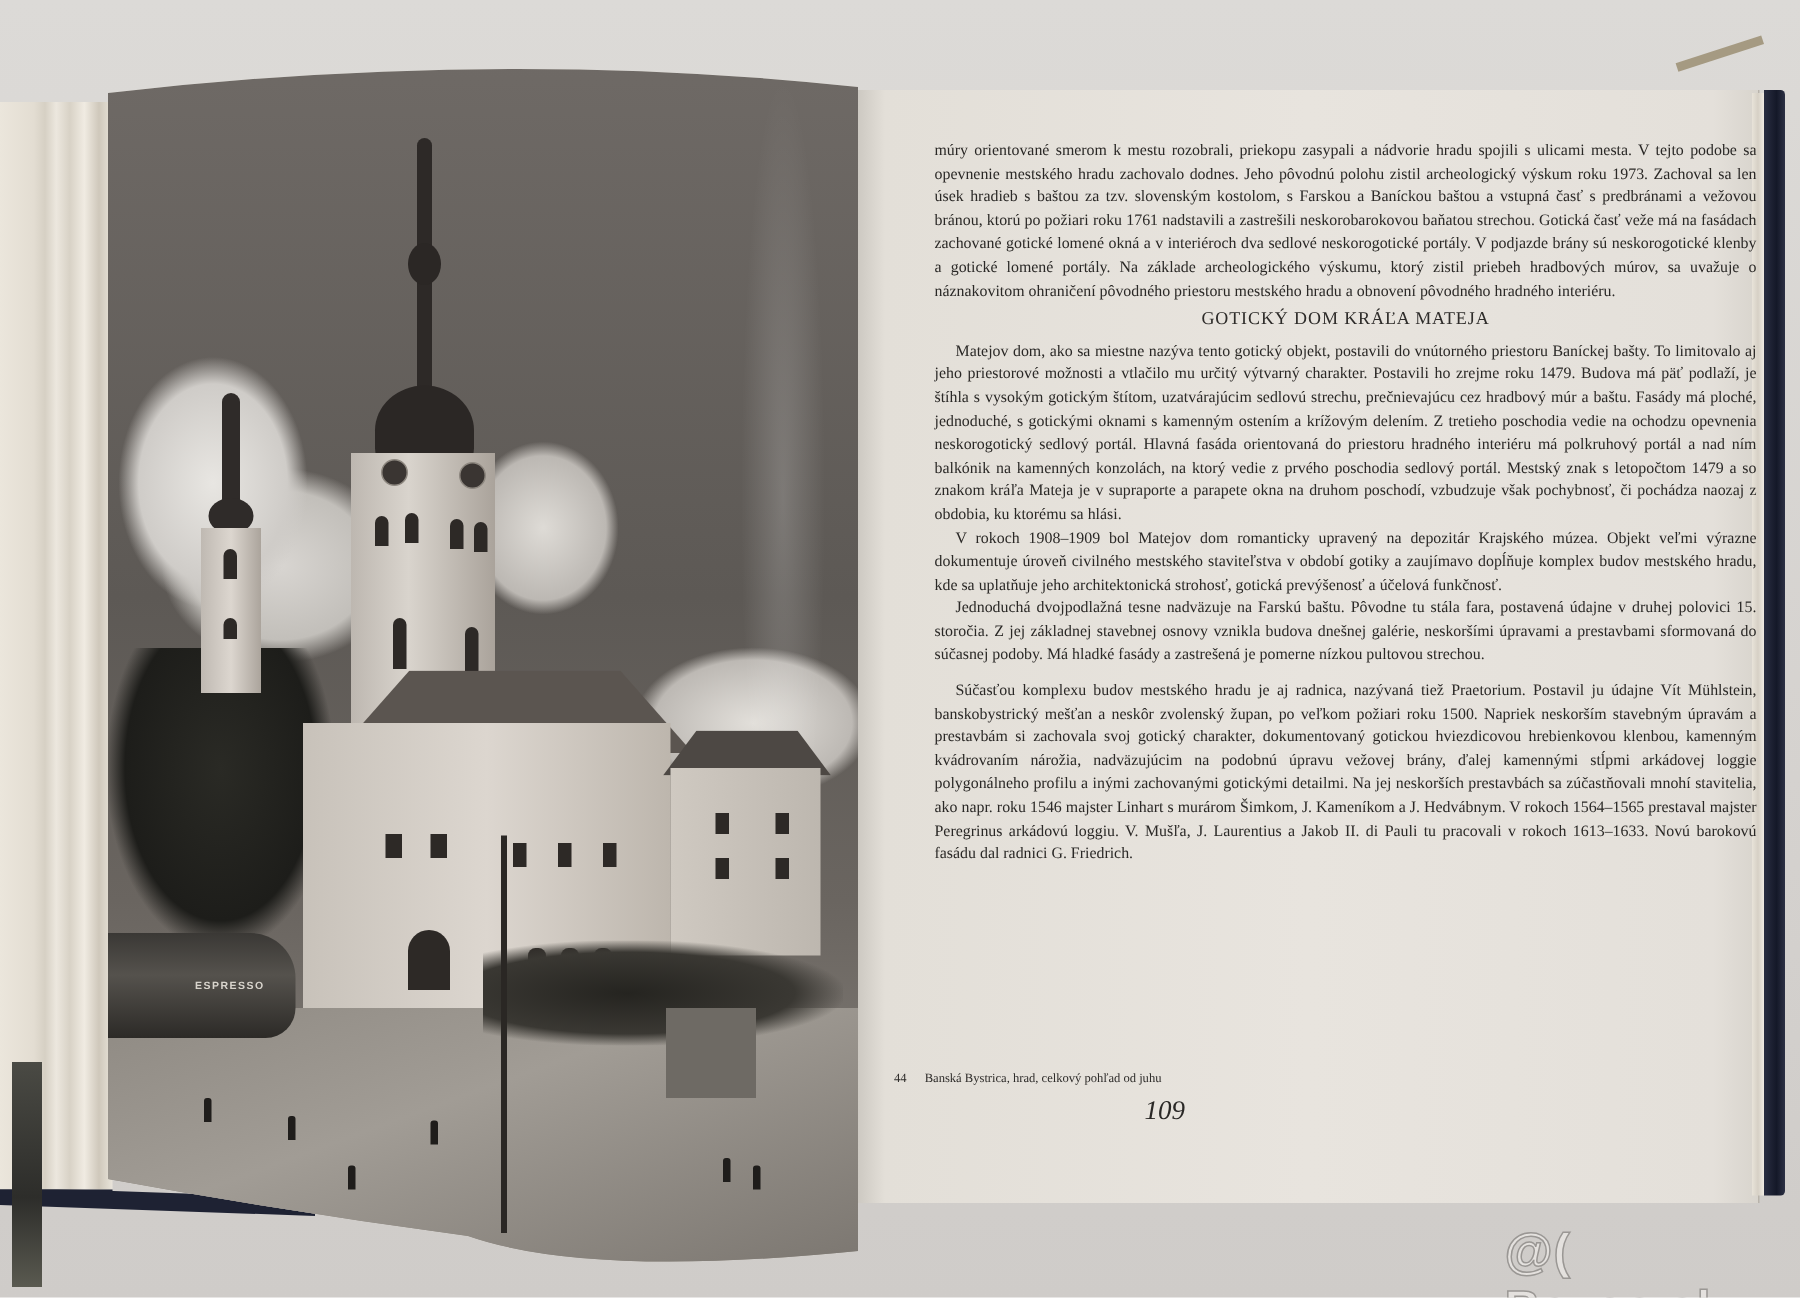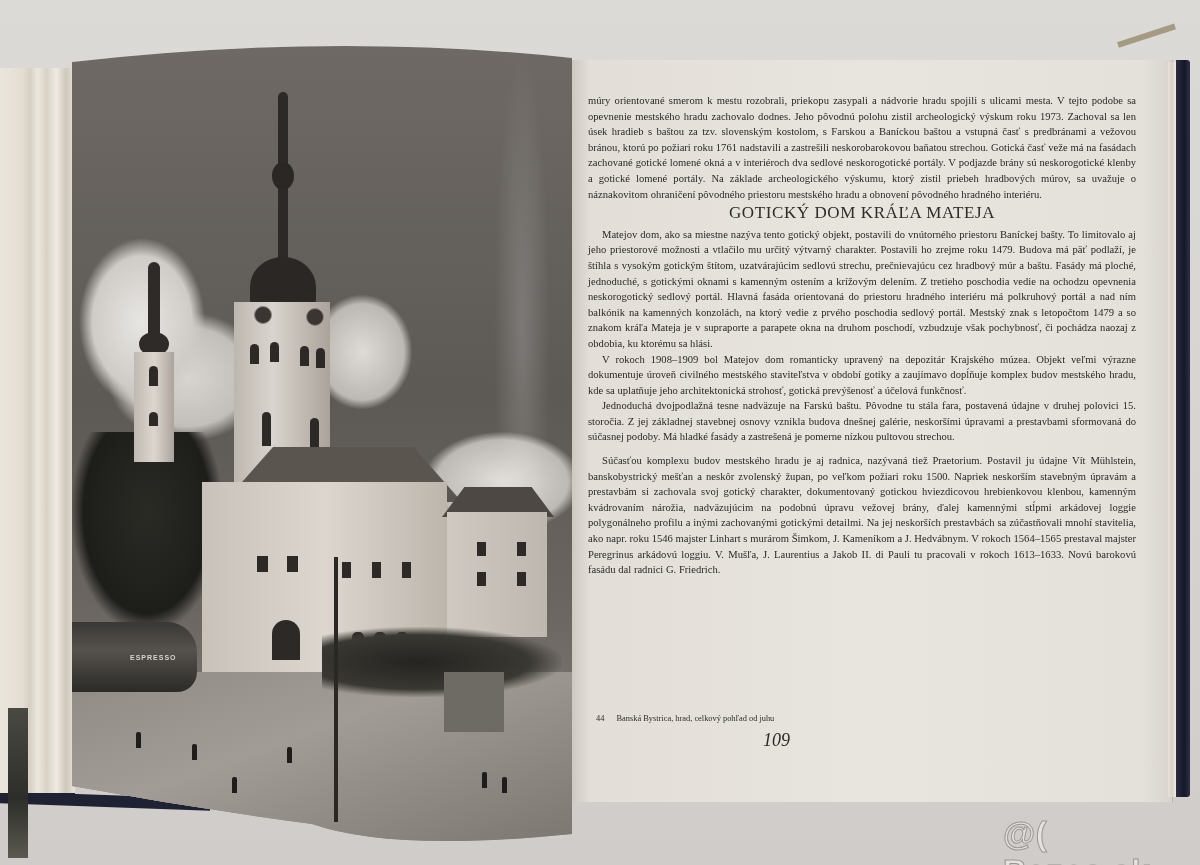--- a/index.html
+++ b/index.html
@@ -133,28 +133,28 @@
     .cover-right {
       position: absolute; left: 1176px; top: 60px; width: 14px; height: 737px;
       background: linear-gradient(90deg, #2a2e42, #141828 60%, #2c3044);
       border-radius: 0 3px 3px 0;
     }
     .bookmark {
       position: absolute; left: 1118px; top: 42px; width: 60px; height: 6px;
       background: #a59a82; transform: rotate(-18deg); transform-origin: left center;
     }
     .text-block {
-      position: absolute; left: 588px; top: 93px; width: 548px;
+      position: absolute; left: 623px; top: 93px; width: 548px;
       color: #2a2826; font-size: 10.6px; line-height: 15.6px; text-align: justify;
     }
     .text-block p { margin: 0; text-indent: 0; }
     .text-block p.ind { text-indent: 14px; }
     .text-block h2 {
       margin: 3px 0 6px; font-weight: normal; text-align: center;
-      font-size: 17px; letter-spacing: 0.6px; color: #2e2c2a;
+      font-size: 12px; letter-spacing: 0.6px; color: #2e2c2a;
     }
     .text-block h2.gap { margin-top: 0; margin-bottom: 10px; }
     .text-block .spacer { height: 8px; }
     .caption {
       position: absolute; left: 596px; top: 714px; font-size: 8.4px; color: #2e2c2a;
     }
     .caption .num { margin-right: 10px; }
     .page-number {
       position: absolute; left: 763px; top: 730px; font-size: 18px; font-style: italic; color: #2a2826;
     }

